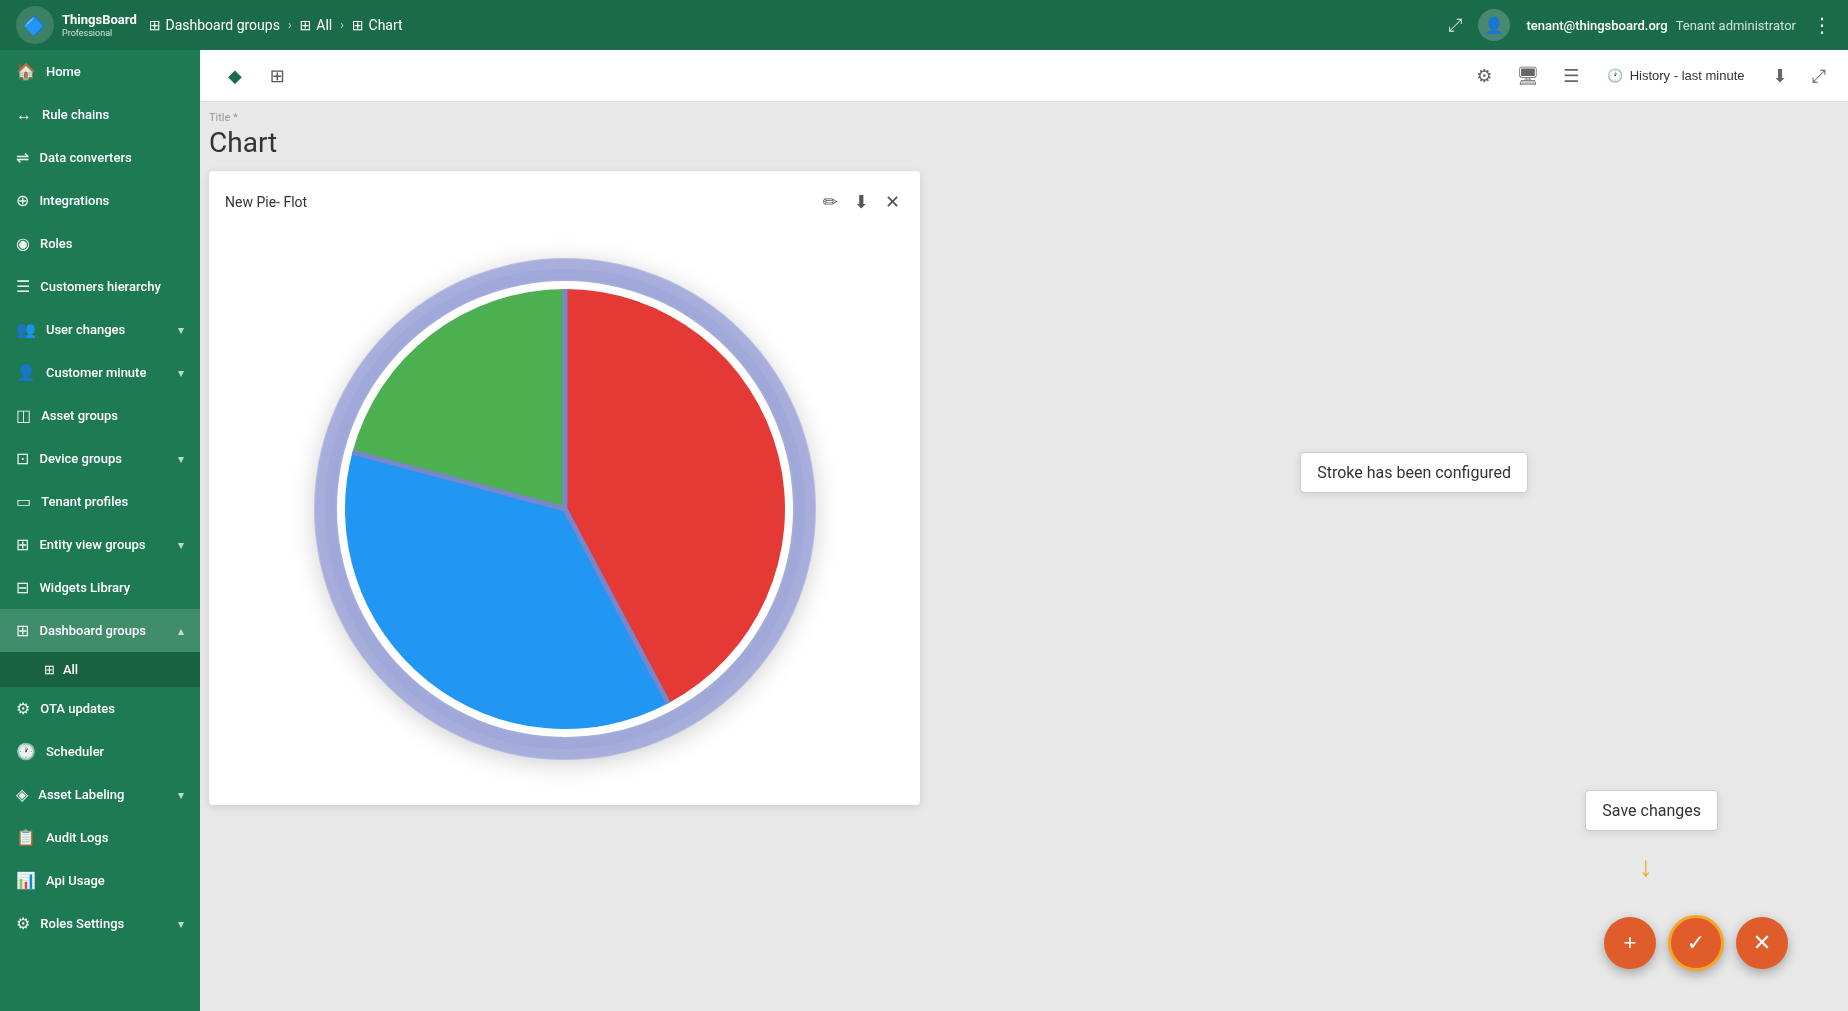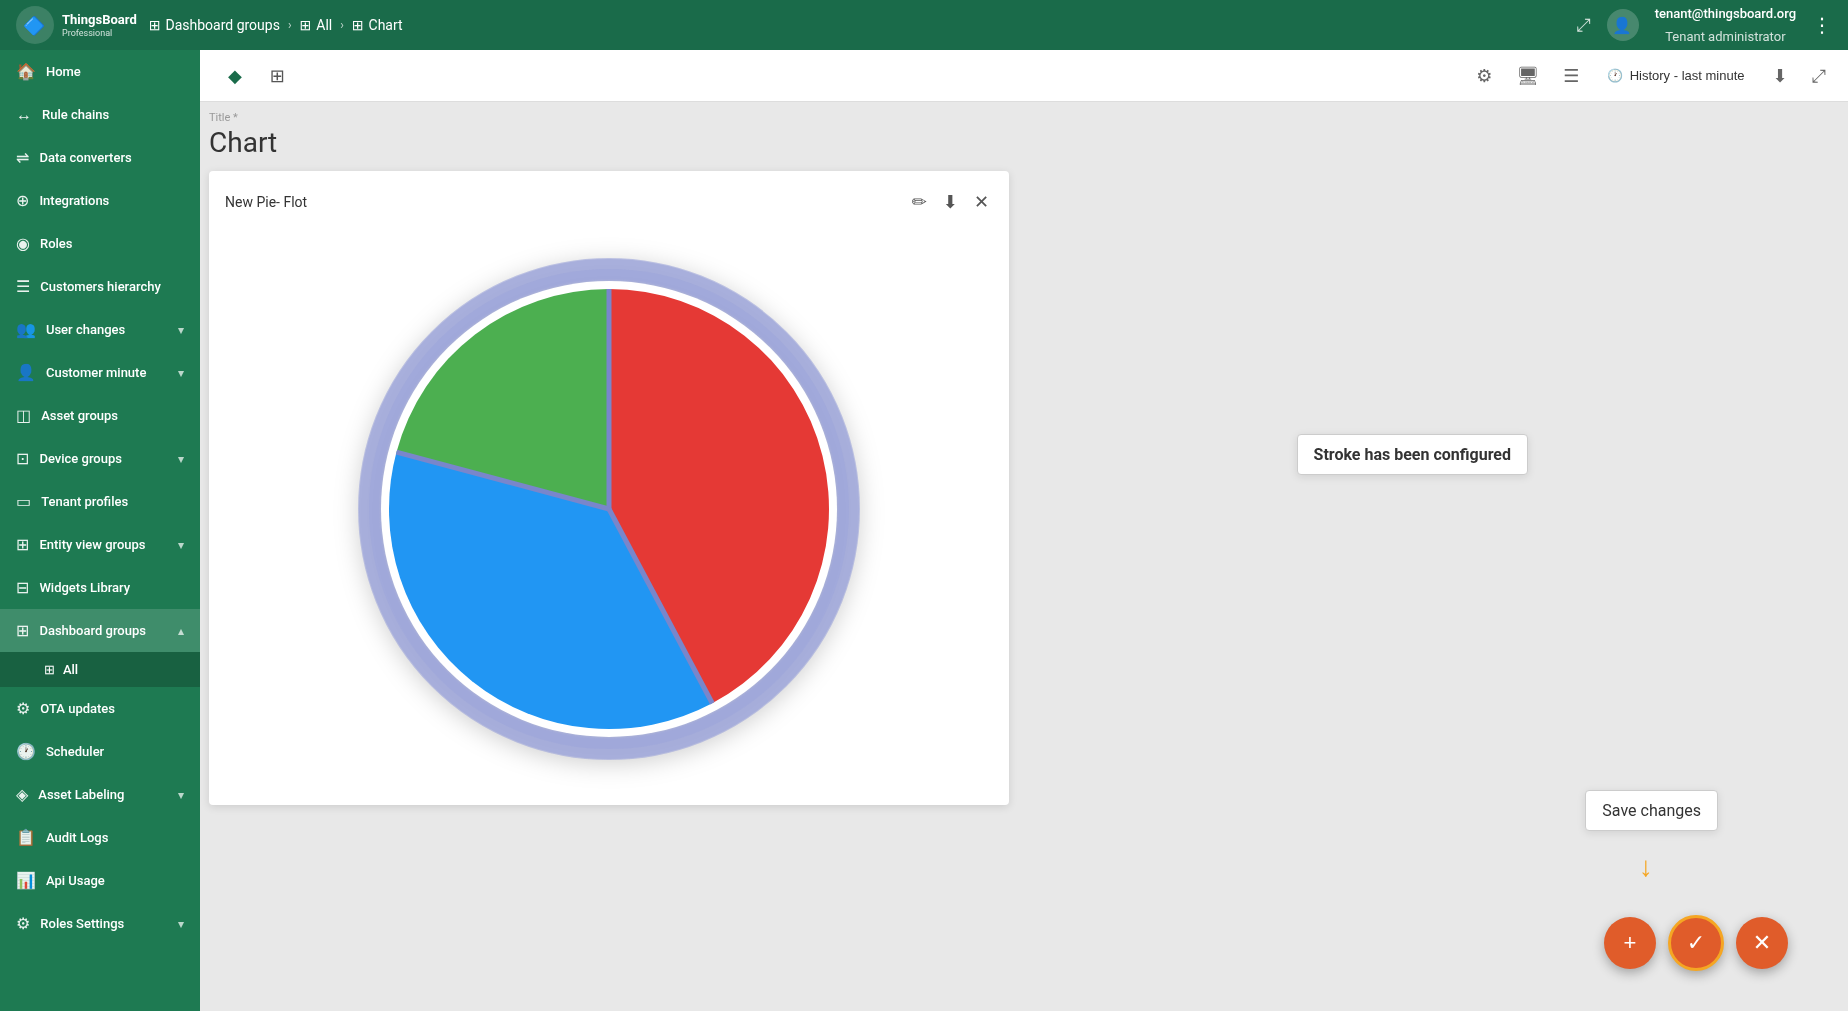--- a/index.html
+++ b/index.html
@@ -18,21 +18,21 @@
     }
     .topbar-left { display: flex; align-items: center; gap: 12px; }
     .logo { display: flex; align-items: center; gap: 8px; }
     .logo-icon { width: 38px; height: 38px; background: rgba(255,255,255,0.15); border-radius: 50%; display: flex; align-items: center; justify-content: center; font-size: 18px; }
     .logo-text { font-size: 13px; font-weight: 700; line-height: 1.2; }
     .logo-sub { font-size: 9px; opacity: 0.8; }
     .breadcrumb { display: flex; align-items: center; gap: 8px; font-size: 14px; }
     .breadcrumb-sep { opacity: 0.7; font-size: 12px; }
     .breadcrumb-item { display: flex; align-items: center; gap: 5px; }
     .topbar-right { display: flex; align-items: center; gap: 16px; }
-    .user-info { display: flex; align-items: center; gap: 8px; text-align: right; font-size: 12px; flex-direction: column; }
+    .user-info { display: flex; align-items: center; gap: 8px; text-align: right; font-size: 12px; }
     .user-avatar { width: 32px; height: 32px; border-radius: 50%; background: rgba(255,255,255,0.2); display: flex; align-items: center; justify-content: center; }
     .more-icon { cursor: pointer; font-size: 20px; }
     .expand-icon { cursor: pointer; font-size: 18px; opacity: 0.8; }
 
     
     .main-layout { display: flex; flex: 1; overflow: hidden; }
 
     
     .sidebar {
       width: 200px;
@@ -124,21 +124,21 @@
       margin-bottom: 12px;
     }
     .title-label { font-size: 11px; color: #999; margin-bottom: 2px; }
     .title-text { font-size: 28px; font-weight: 400; color: #333; }
 
     
     .widget-card {
       background: white;
       border-radius: 4px;
       box-shadow: 0 2px 8px rgba(0,0,0,0.12);
-      width: 800px;
+      width: 711px;
       min-height: 560px;
       padding: 16px;
       position: relative;
     }
     .widget-header {
       display: flex;
       align-items: center;
       justify-content: space-between;
       margin-bottom: 12px;
     }
@@ -161,22 +161,21 @@
       border: 1px solid #ccc;
       border-radius: 4px;
       padding: 10px 16px;
       font-size: 16px;
       color: #333;
       box-shadow: 0 2px 8px rgba(0,0,0,0.1);
       white-space: nowrap;
     }
     .stroke-tooltip {
       right: 320px;
-      top: 332px;
-      font-weight: bold;
+      top: 350px;
     }
 
     
     .save-callout {
       position: absolute;
       background: white;
       border: 1px solid #ccc;
       border-radius: 4px;
       padding: 10px 16px;
       font-size: 16px;

